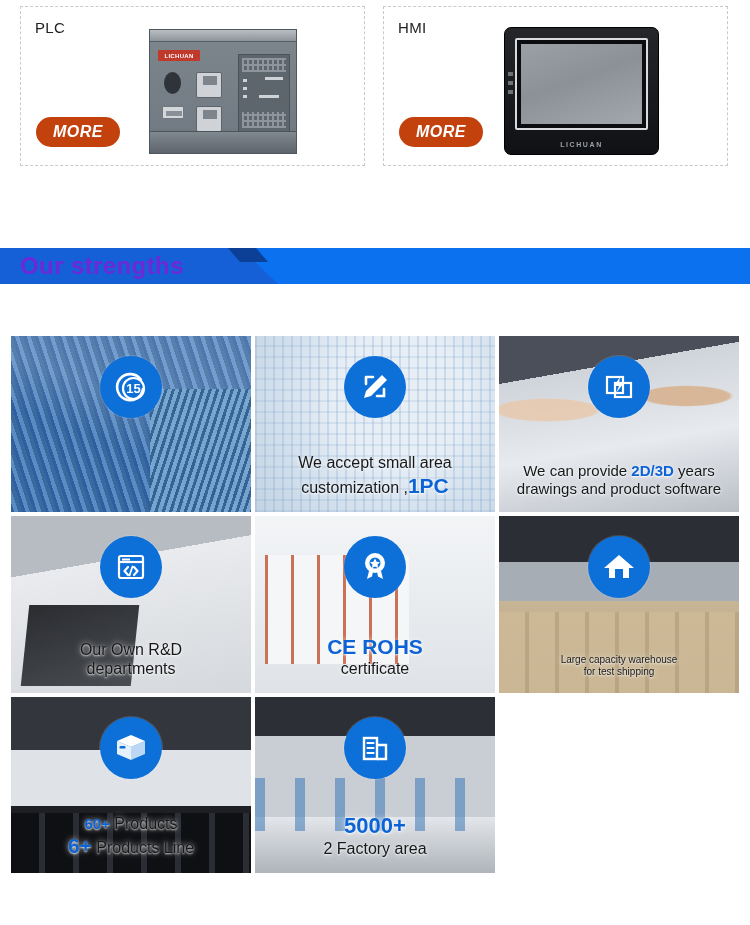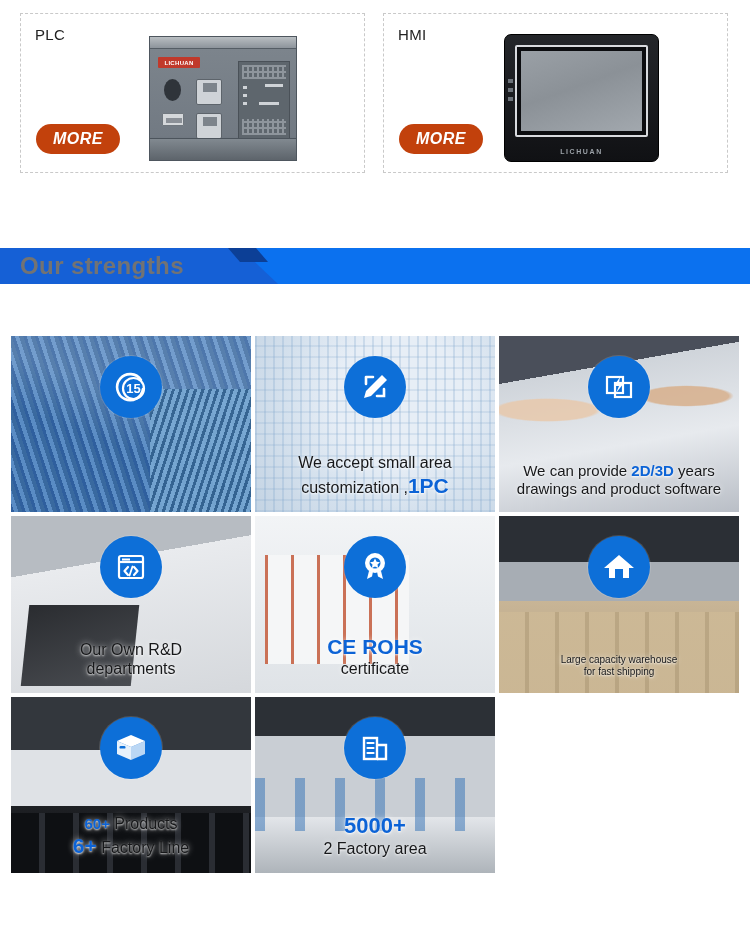--- a/index.html
+++ b/index.html
@@ -6,21 +6,21 @@
   html, body {
     width: 750px;
     height: 925px;
     background: #ffffff;
     font-family: "Liberation Sans", sans-serif;
     overflow: hidden;
   }
   .page { position: relative; width: 750px; height: 925px; background:#fff; }
 
   
-  .product-row { position: absolute; top: 13px; left: 0; width: 646px; height: 165px; }
+  .product-row { position: absolute; top: 6px; left: 0; width: 646px; height: 165px; }
   .product-panel {
     position: absolute;
     top: 0;
     height: 160px;
     border: 1px dashed #c9c9c9;
     background: #fff;
   }
   .panel-plc { left: 20px; width: 345px; }
   .panel-hmi { left: 383px; width: 345px; }
   .panel-label {
@@ -95,21 +95,21 @@
     background:#1560d6;
     clip-path: polygon(0 0, 240px 0, 278px 36px, 0 36px);
   }
   .banner-notch {
     position:absolute; left:228px; top:0; width:40px; height:14px;
     background:#0c3f96;
     clip-path: polygon(0 0, 28px 0, 40px 14px, 12px 14px);
   }
   .banner-title {
     position:absolute; left:20px; top:0; height:36px; line-height:36px;
-    color:#737373; font-size:24px; font-weight:bold; letter-spacing:.4px;
+    color:#6d28d9; font-size:24px; font-weight:bold; letter-spacing:.4px;
   }
 
   
   .grid {
     position: absolute; left: 11px; top: 336px;
     width: 728px; height: 537px;
     display: grid;
     grid-template-columns: repeat(3, 1fr);
     grid-template-rows: repeat(3, 1fr);
     gap: 4px;
@@ -313,37 +313,37 @@
     <div class="card">
       <div class="card-bg bg-ware"></div>
       <div class="card-icon">
         <svg width="38" height="38" viewBox="0 0 38 38">
           <path d="M19 7 L34 20 h-5 v10 H9 V20 H4 Z" fill="#fff"></path>
           <rect x="15" y="21" width="8" height="9" fill="#0d6fd8"></rect>
         </svg>
       </div>
       <div class="card-text" style="font-size:10px">
         <span class="t-l1">Large capacity warehouse</span>
-        <span class="t-l2">for fast shipping</span>
+        <span class="t-l2">for test shipping</span>
       </div>
     </div>
 
     <div class="card">
       <div class="card-bg bg-plant"></div>
       <div class="card-icon">
         <svg width="38" height="38" viewBox="0 0 38 38">
           <path d="M19 6 L33 12 L19 18 L5 12 Z" fill="#fff"></path>
           <path d="M5 12 v13 l14 6 V18 Z" fill="#fff" opacity=".9"></path>
           <path d="M33 12 v13 l-14 6 V18 Z" fill="#fff" opacity=".72"></path>
           <rect x="7.5" y="17" width="6" height="2.6" rx="1.2" fill="#0d6fd8"></rect>
         </svg>
       </div>
       <div class="card-text">
         <span class="t-l1"><b class="hl" style="font-size:15px">60+</b><span> Products</span></span>
-        <span class="t-l2"><b class="hl" style="font-size:21px">6+</b><span> Factory Line</span></span>
+        <span class="t-l2"><b class="hl" style="font-size:21px">6+</b><span> Products Line</span></span>
       </div>
     </div>
 
 
     <div class="card">
       <div class="card-bg bg-factory"></div>
       <div class="card-icon">
         <svg width="38" height="38" viewBox="0 0 38 38">
           <rect x="8" y="9" width="13" height="21" fill="none" stroke="#fff" stroke-width="2.4"></rect>
           <path d="M21 16 h9 v14 h-9" fill="none" stroke="#fff" stroke-width="2.4"></path>

